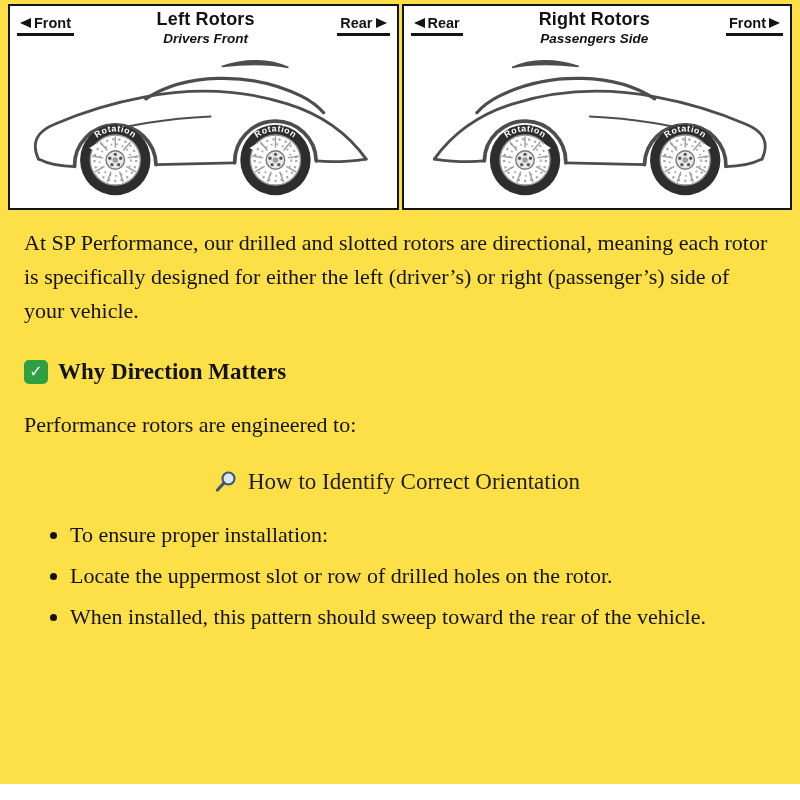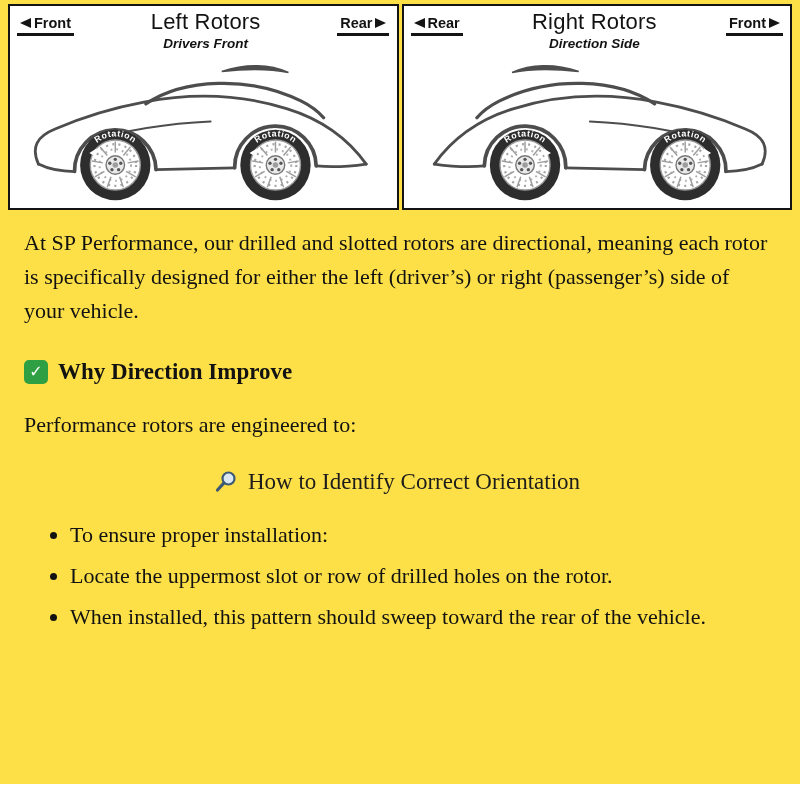--- a/index.html
+++ b/index.html
@@ -18,21 +18,21 @@
   .panel-head { display:flex; justify-content:space-between; align-items:flex-start; font-family:"Liberation Sans", sans-serif; }
   .dir {
     display:flex; align-items:center; gap:3px;
     border-bottom:3px solid #141414; padding:2px 3px 2px 3px;
     font-weight:700; font-size:14.5px; margin-top:2px;
   }
   .tri { width:0; height:0; border-top:5px solid transparent; border-bottom:5px solid transparent; }
   .tri-left  { border-right:11px solid #141414; }
   .tri-right { border-left:11px solid #141414; }
   .titles { text-align:center; margin-top:-2px; }
-  .title { font-weight:400; font-size:22px; letter-spacing:0.2px; }
+  .title { font-weight:700; font-size:18px; letter-spacing:0.2px; }
   .subtitle { font-weight:700; font-style:italic; font-size:13.5px; margin-top:1px; }
   .car-svg { width:100%; height:150px; display:block; margin-top:2px; }
   .rot-text { font-family:"Liberation Sans", sans-serif; font-size:9.5px; font-weight:700; fill:#ffffff; letter-spacing:0.6px; text-anchor:middle; }
 
   
   .content { padding:16px 30px 0 24px; font-size:22px; line-height:1.55; }
   .intro { margin:0 0 24px 0; }
   .section-heading {
     display:flex; align-items:center; gap:10px;
     font-weight:700; font-size:23px; margin:26px 0 18px 0;
@@ -148,21 +148,21 @@
     </div>
 
     <div class="panel">
       <div class="panel-head">
         <div class="dir">
           <span class="tri tri-left"></span>
           <span>Rear</span>
         </div>
         <div class="titles">
           <div class="title">Right Rotors</div>
-          <div class="subtitle">Direction Side</div>
+          <div class="subtitle">Passengers Side</div>
         </div>
         <div class="dir">
           <span>Front</span>
           <span class="tri tri-right"></span>
         </div>
       </div>
 
       <svg class="car-svg" viewBox="0 0 380 162">
         <g transform="translate(380,0) scale(-1,1)" fill="none" stroke="#4d4d4d" stroke-width="3" stroke-linecap="round">
           <path d="M12,120 C4,102 10,90 30,82 C58,70 88,60 126,53 C178,43 232,45 280,60 C316,71 346,92 366,120"></path>
@@ -238,21 +238,21 @@
       </svg>
     </div>
   </div>
 
   <div class="content">
 
     <p class="intro">At SP Performance, our drilled and slotted rotors are directional, meaning each rotor is specifically designed for either the left (driver’s) or right (passenger’s) side of your vehicle.</p>
 
     <div class="section-heading">
       <span class="check-icon">✓</span>
-      <span>Why Direction Improve</span>
+      <span>Why Direction Matters</span>
     </div>
 
     <p class="lead">Performance rotors are engineered to:</p>
 
 
     <div class="section-heading light">
       <svg class="mag" viewBox="0 0 24 24">
         <circle cx="14.5" cy="8.5" r="6" fill="#dbe8f2" stroke="#3d5a74" stroke-width="2.2"></circle>
         <line x1="9.8" y1="13.2" x2="3.5" y2="20" stroke="#3d5a74" stroke-width="3.2" stroke-linecap="round"></line>
       </svg>

